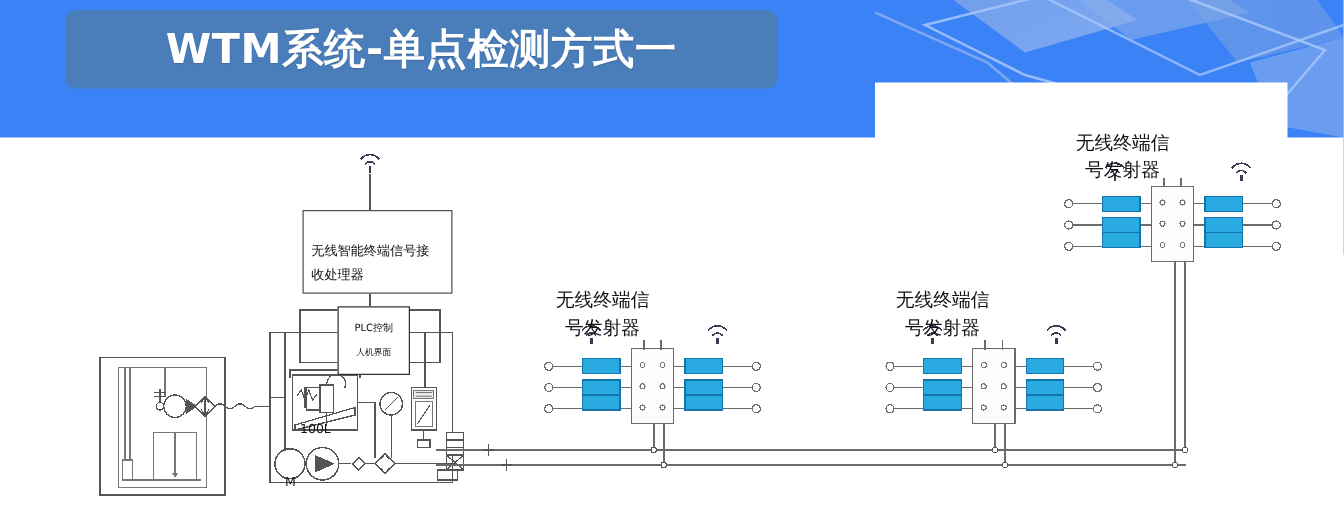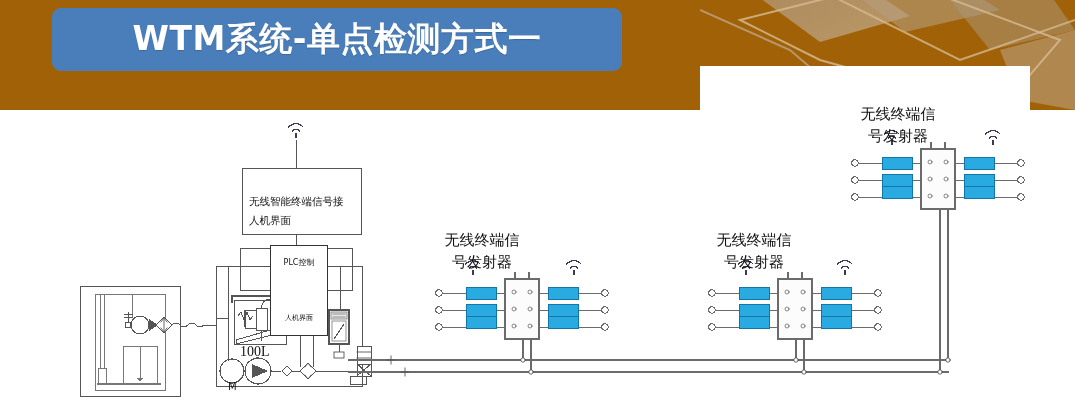--- a/index.html
+++ b/index.html
@@ -1,19 +1,19 @@
 <!DOCTYPE html>
 <html><head>
 <meta charset="utf-8">
 <title>WTM</title>
 <style>
   html,body{margin:0;padding:0;background:#fff;}
   body{width:1075px;height:405px;overflow:hidden;
        font-family:"Liberation Sans","DejaVu Sans",sans-serif;}
-  #stage{position:relative;width:1075px;height:405px;background:#a16207;overflow:hidden;}
+  #stage{position:relative;width:1075px;height:405px;background:#3b82f6;overflow:hidden;}
 
   
   #watermark{position:absolute;left:700px;top:-10px;width:375px;height:130px;
              opacity:.55;pointer-events:none;}
   #wm-cover{position:absolute;left:700px;top:66px;width:330px;height:60px;background:#fff;}
   #wm-cover2{position:absolute;left:0;top:110px;width:1075px;height:300px;background:#fff;}
 
   
   #banner{position:absolute;left:52px;top:8px;width:570px;height:63px;
           background:#4a7ebb;border-radius:9px;
@@ -26,21 +26,21 @@
   #svg-layer{position:absolute;left:0;top:0;width:1075px;height:405px;}
 
   
   .lbl{position:absolute;font-size:15px;color:#111;line-height:1.45;
        font-family:"DejaVu Sans","Liberation Sans",sans-serif;white-space:pre-line;
        text-align:center;}
   .lbl.boxed{border:1px solid #555;background:#fff;text-align:left;
              padding:4px 6px;line-height:1.8;font-size:10.5px;}
   .lbl.plc{border:1px solid #333;background:#fff;text-align:center;
            padding:2px 4px;font-size:8px;line-height:1.25;}
-  .tiny{font-size:7px;margin-top:36px;}
+  .tiny{font-size:7px;}
 </style>
 </head>
 <body>
 
 <div id="stage">
 
   <svg id="watermark" viewBox="0 0 375 130" preserveAspectRatio="none">
     <defs>
       <linearGradient id="wmg" x1="0" y1="0" x2="1" y2="1">
         <stop offset="0%" stop-color="#b9c2d6"></stop>
@@ -259,21 +259,21 @@
         </g>
       <g transform="translate(993,130)">
           <use href="#antenna-glyph"></use>
         </g>
 
     </g>
   </svg>
 
   <div class="lbl boxed" style="left:242px;top:168px;width:106px;">
     <span>无线智能终端信号接
-人机界面</span>
+收处理器</span>
   </div>
 
   <div class="lbl plc" style="left:270px;top:245px;width:48px;">
     <div>PLC控制</div>
     <div class="tiny">人机界面</div>
   </div>
 
   <div class="lbl" style="left:444px;top:208px;width:76px;">
     <span>无线终端信
 号发射器</span>
@@ -282,21 +282,21 @@
   <div class="lbl" style="left:716px;top:208px;width:76px;">
     <span>无线终端信
 号发射器</span>
   </div>
 
   <div class="lbl" style="left:860px;top:82px;width:76px;">
     <span>无线终端信
 号发射器</span>
   </div>
 
-  <div class="lbl" style="left:240px;top:322px;font-size:14px;font-family:Liberation Serif, serif;">
+  <div class="lbl" style="left:240px;top:322px;font-size:10px;">
     <span>100L</span>
   </div>
 
   <div class="lbl" style="left:228px;top:365px;font-size:10px;">
     <span>M</span>
   </div>
 
 </div>
 
 </body></html>

